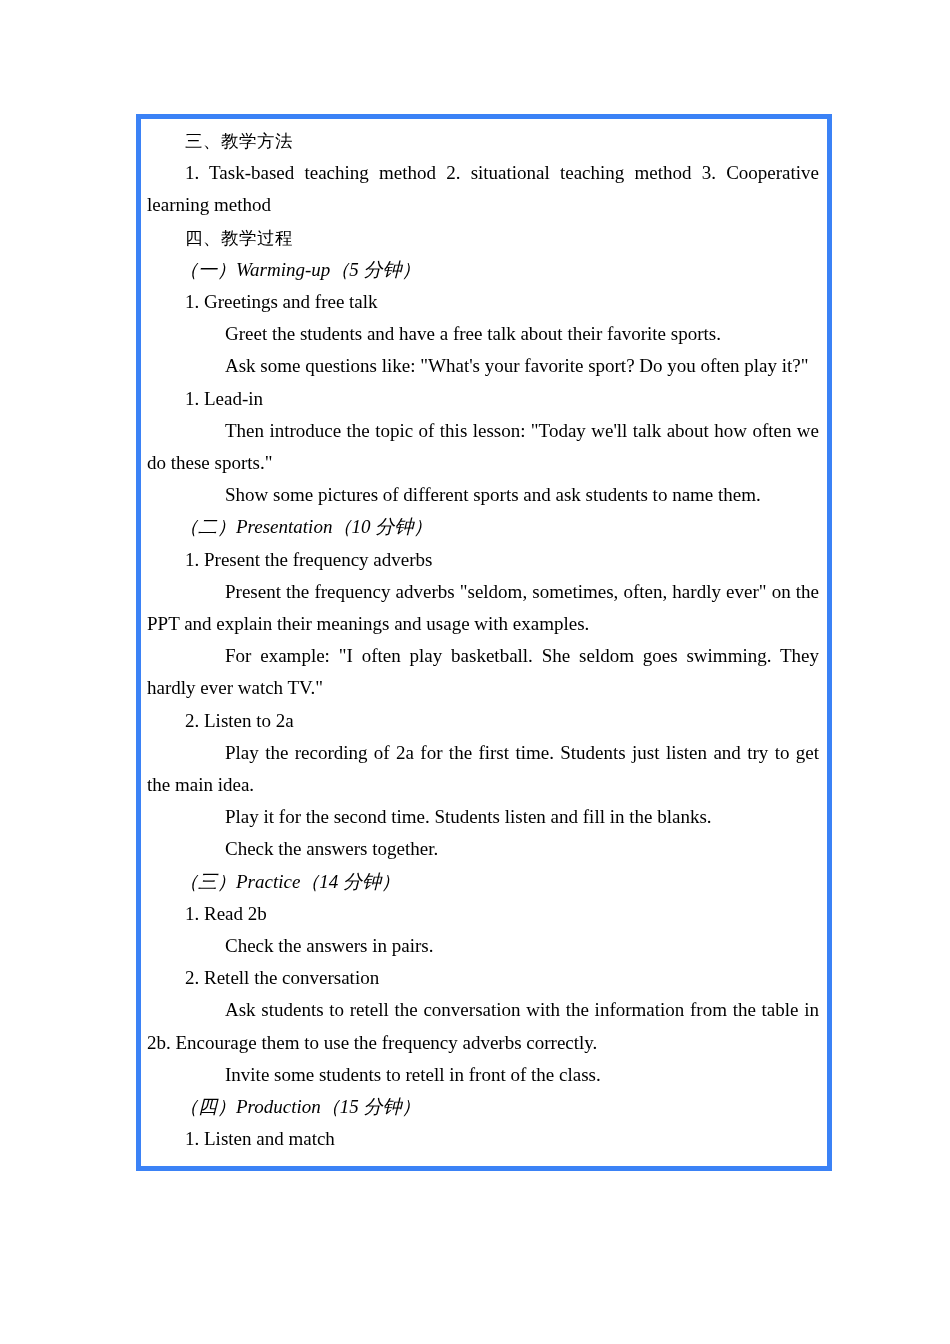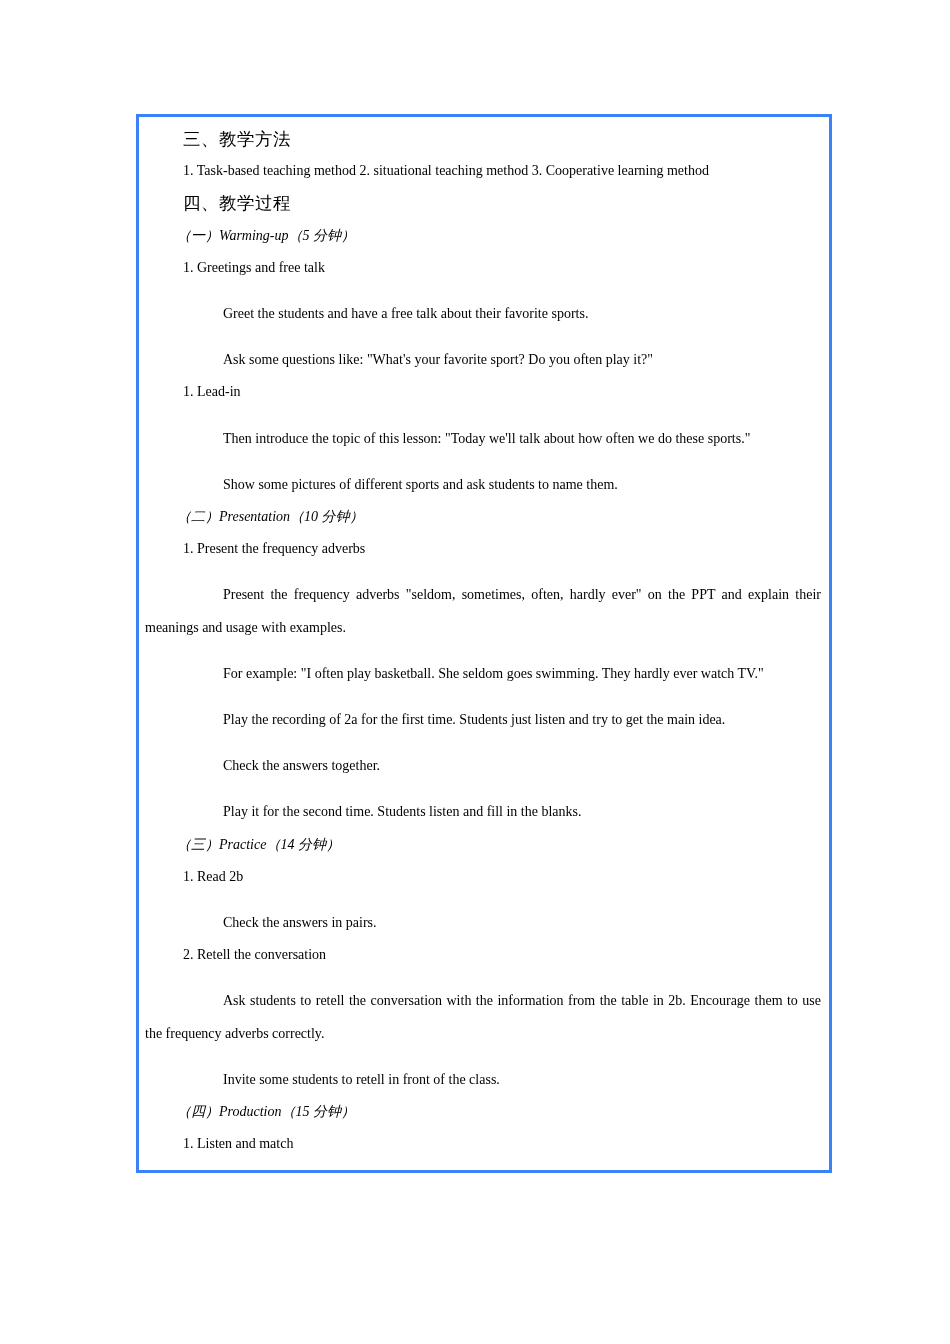--- a/index.html
+++ b/index.html
@@ -24,35 +24,35 @@
     height: 1344px;
     background: #ffffff;
   }
 
   
   .doc-table {
     position: absolute;
     left: 136px;
     top: 114px;
     width: 696px;
-    border: 3px solid #3b82f6;
+    border: 5px solid #3b82f6;
     box-sizing: border-box;
     background: #ffffff;
     padding: 6px 0 10px 0;
   }
 
   .cell {
     padding: 0 8px 0 6px;
   }
 
   
   p {
     margin: 0;
     padding: 0;
-    font-size: 14px;
+    font-size: 19px;
     line-height: 32.2px;
     text-align: justify;
     text-justify: inter-word;
     letter-spacing: 0px;
   }
 
   
   .heading-cjk {
     text-indent: 38px;
     font-size: 18.5px;
@@ -67,21 +67,20 @@
   }
 
   
   .step {
     text-indent: 38px;
   }
 
   
   .body {
     text-indent: 78px;
-    margin-top: 14px;
   }
 
   .cjk {
     font-family: "DejaVu Sans", "Liberation Sans", sans-serif;
     font-size: 17.5px;
   }
 </style>
 </head>
 <body>
 
@@ -97,23 +96,24 @@
       <p class="body">Greet the students and have a free talk about their favorite sports.</p>
       <p class="body">Ask some questions like: "What's your favorite sport? Do you often play it?"</p>
       <p class="step">1. Lead-in</p>
       <p class="body">Then introduce the topic of this lesson: "Today we'll talk about how often we do these sports."</p>
       <p class="body">Show some pictures of different sports and ask students to name them.</p>
 
       <p class="stage">（二）Presentation（10 分钟）</p>
       <p class="step">1. Present the frequency adverbs</p>
       <p class="body">Present the frequency adverbs "seldom, sometimes, often, hardly ever" on the PPT and explain their meanings and usage with examples.</p>
       <p class="body">For example: "I often play basketball. She seldom goes swimming. They hardly ever watch TV."</p>
+      <p class="step">2. Listen to 2a</p>
       <p class="body">Play the recording of 2a for the first time. Students just listen and try to get the main idea.</p>
+      <p class="body">Play it for the second time. Students listen and fill in the blanks.</p>
       <p class="body">Check the answers together.</p>
-      <p class="body">Play it for the second time. Students listen and fill in the blanks.</p>
 
       <p class="stage">（三）Practice（14 分钟）</p>
       <p class="step">1. Read 2b</p>
       <p class="body">Check the answers in pairs.</p>
       <p class="step">2. Retell the conversation</p>
       <p class="body">Ask students to retell the conversation with the information from the table in 2b. Encourage them to use the frequency adverbs correctly.</p>
       <p class="body">Invite some students to retell in front of the class.</p>
 
       <p class="stage">（四）Production（15 分钟）</p>
       <p class="step">1. Listen and match</p>

